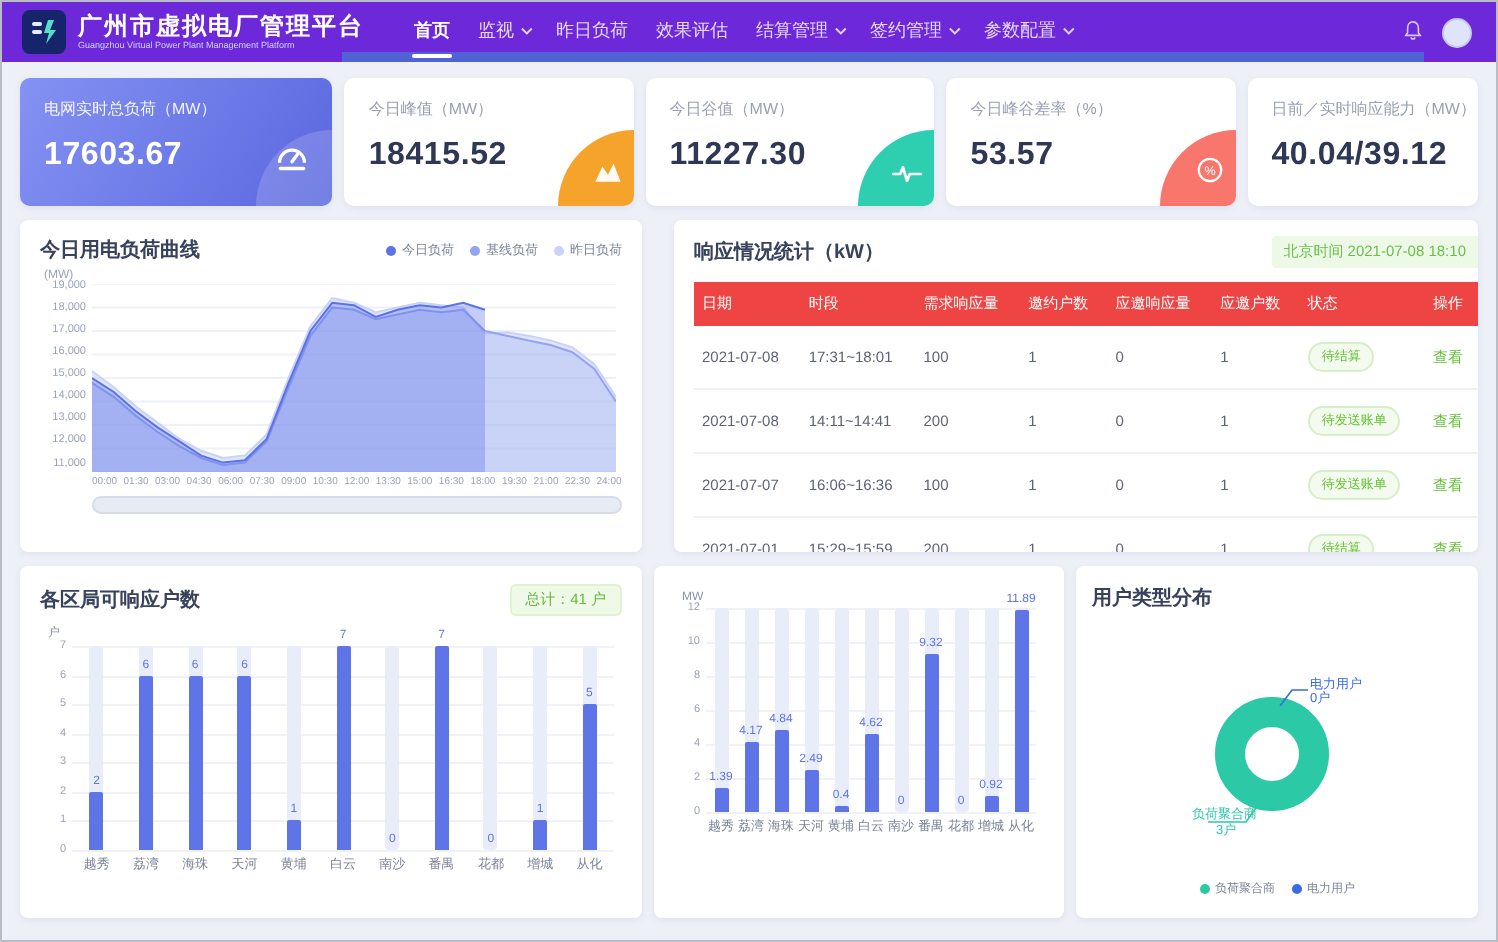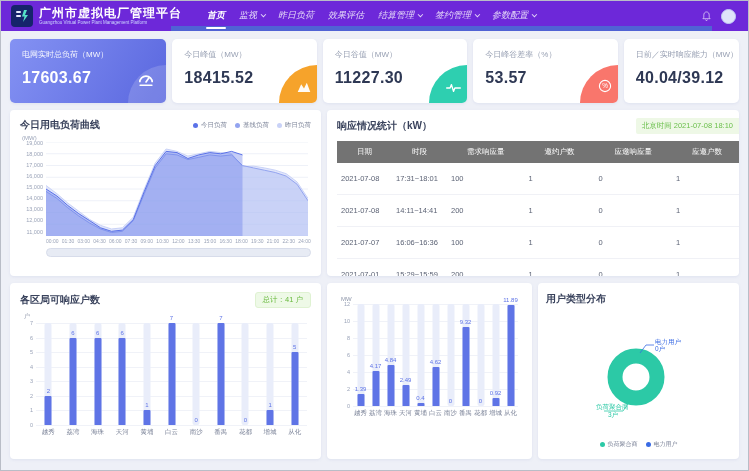--- a/index.html
+++ b/index.html
@@ -8,21 +8,21 @@
   .page { width:749px; height:471px; background:#eef0f7; border:1px solid #b9bdc7; overflow:hidden; position:relative; }
 
   
   header { position:relative; height:30px; background:#6d28d9; display:flex; align-items:center; padding:0 10px; color:#fff; }
   .hdr-strip { position:absolute; left:170px; right:36px; bottom:0; height:5px; background:#5062d4; }
   .logo { width:22px; height:22px; border-radius:4px; background:#16246b; display:flex; align-items:center; justify-content:center; flex:0 0 auto; }
   .brand { margin-left:6px; line-height:1; flex:0 0 auto; }
   .brand-title { font-size:12px; font-weight:bold; letter-spacing:1px; }
   .brand-sub { font-size:4.5px; color:#cdd6ff; margin-top:2px; transform-origin:left; }
   nav { display:flex; align-items:center; margin-left:18px; flex:1; position:relative; z-index:2; }
-  .nav-item { font-size:9px; color:rgba(255,255,255,.82); padding:9px 7px 10px 7px; cursor:pointer; position:relative; white-space:nowrap;font-style:italic; }
+  .nav-item { font-size:9px; color:rgba(255,255,255,.82); padding:9px 7px 10px 7px; cursor:pointer; position:relative; white-space:nowrap; }
   .nav-item.active { color:#fff; font-weight:bold; }
   .nav-item.active::after { content:""; position:absolute; left:6px; right:6px; bottom:3px; height:2px; background:#fff; border-radius:1px; }
   .caret { display:inline-block; width:4px; height:4px; border-right:1px solid rgba(255,255,255,.8); border-bottom:1px solid rgba(255,255,255,.8); transform:rotate(45deg) translateY(-2px); margin-left:3px; }
   .hdr-right { display:flex; align-items:center; gap:10px; margin-right:2px; z-index:2; }
   .avatar { width:15px; height:15px; border-radius:50%; background:#dfe4fa; border:1px solid #c3cbf5; }
 
   main { padding:8px 9px; display:flex; flex-direction:column; gap:7px; }
 
   .card { background:#fff; border-radius:4px; box-shadow:0 1px 3px rgba(90,103,180,.10); position:relative; }
 
@@ -33,41 +33,41 @@
   .kpi:last-child { flex:1.0; }
   .kpi-label { font-size:8px; color:#98a0b3; white-space:nowrap; }
   .kpi-value { font-size:16px; font-weight:bold; color:#2e3854; margin-top:9px; letter-spacing:.3px; }
   .kpi.kpi-primary { background:linear-gradient(120deg,#8492f3 0%,#5a67df 100%); }
   .kpi.kpi-primary .kpi-label { color:rgba(255,255,255,.92); }
   .kpi.kpi-primary .kpi-value { color:#fff; }
   .kpi-corner { position:absolute; right:0; bottom:0; width:38px; height:38px; border-top-left-radius:100%; display:flex; align-items:flex-end; justify-content:flex-end; padding:0 6px 6px 0; }
   .kpi-primary .kpi-gauge { position:absolute; right:10px; bottom:10px; }
 
   
-  .mid-row { display:flex; gap:6px; height:166px; }
+  .mid-row { display:flex; gap:16px; height:166px; }
   .chart-card { width:311px; flex:0 0 auto; padding:8px 10px 6px 10px; }
   .card-head { display:flex; align-items:center; justify-content:space-between; }
   .card-head h3 { font-size:10px; color:#39425c; font-weight:bold; }
   .legend { display:flex; gap:8px; align-items:center; }
   .legend-item { display:flex; align-items:center; gap:3px; font-size:6.5px; color:#7b8398; cursor:pointer; }
   .legend-dot { width:5px; height:5px; border-radius:50%; }
   .unit-label { font-size:6px; color:#9aa3b8; margin:3px 0 1px 2px; }
   .plot-wrap { display:flex; align-items:flex-start; }
   .y-axis { width:26px; height:94px; display:flex; flex-direction:column; justify-content:space-between; text-align:right; padding-right:3px; }
   .y-axis span { font-size:5.5px; color:#9aa3b8; line-height:1; transform:translateY(-1px); }
   .x-axis { display:flex; justify-content:space-between; margin-left:26px; margin-top:2px; }
   .x-axis span { font-size:5px; color:#9aa3b8; }
   .dz { height:9px; margin:4px 0 0 26px; background:#e7ebf4; border:1px solid #d7dcea; border-radius:5px; overflow:hidden; }
 
   
   .table-card { flex:1; padding:8px 0 0 10px; overflow:hidden; }
   .table-card .card-head { padding-right:0; }
   .time-badge { font-size:7.5px; color:#6abf4b; background:#eef8e6; padding:3px 6px; border-radius:2px 0 0 2px; white-space:nowrap; }
   table { width:100%; border-collapse:collapse; margin-top:7px; }
-  th { background:#737373; color:#fff; font-size:7.5px; font-weight:normal; text-align:left; padding:6px 20px; white-space:nowrap; }
+  th { background:#ef4444; color:#fff; font-size:7.5px; font-weight:normal; text-align:left; padding:6px 4px; white-space:nowrap; }
   td { font-size:7.5px; color:#5c6375; padding:8px 4px; border-bottom:1px solid #f0f1f6; white-space:nowrap; }
   .status-pill { display:inline-block; font-size:6.5px; color:#67c23a; background:#f3faee; border:1px solid #d8eec8; border-radius:8px; padding:2px 6px; }
   .view-link { color:#67c23a; cursor:pointer; }
 
   
   .bottom-row { display:flex; gap:6px; height:176px; }
   .bar-card { padding:9px 10px 4px 10px; }
   .bar-card:nth-child(1) { width:311px; flex:0 0 auto; }
   .bar-card:nth-child(2) { flex:1; }
   .total-badge { font-size:7.5px; color:#67b93c; background:#eef9e7; border:1px solid #dff2d2; padding:2px 7px; border-radius:3px; }

